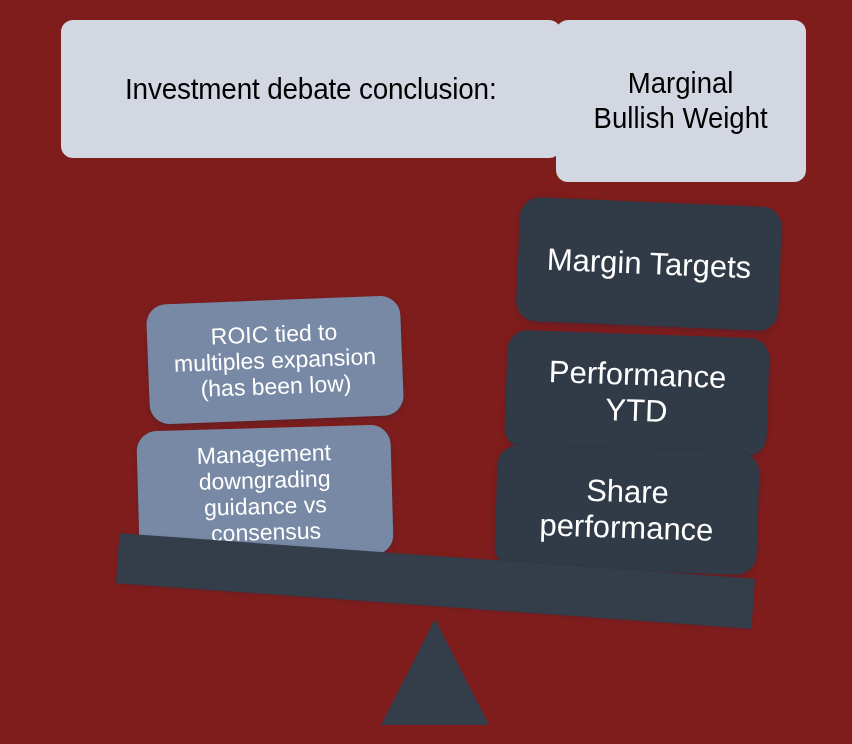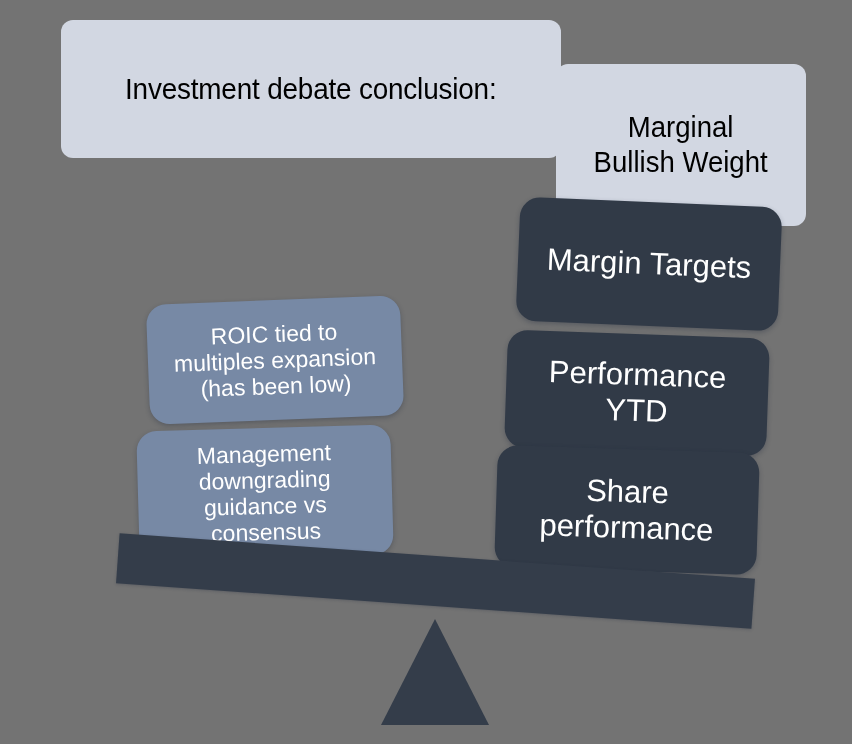--- a/index.html
+++ b/index.html
@@ -9,21 +9,21 @@
     background: #ffffff;
   }
   body {
     font-family: "Liberation Sans", "DejaVu Sans", sans-serif;
   }
 
   .canvas {
     position: relative;
     width: 852px;
     height: 744px;
-    background: #737373;
+    background: #7f1d1d;
     overflow: hidden;
   }
 
   
   .header-box {
     position: absolute;
     box-sizing: border-box;
     background: #d2d7e2;
     border-radius: 12px;
     display: flex;
@@ -50,21 +50,20 @@
     transform: scaleX(0.93);
   }
 
   .header-right {
     left: 556px;
     top: 20px;
     width: 250px;
     height: 162px;
     border-radius: 12px;
     padding: 0 10px;
-    margin-top: 44px;
   }
   .header-right .htext {
     font-size: 29px;
     font-weight: 400;
     line-height: 1.20;
     transform: scaleX(0.95);
   }
 
   
   .beam {

